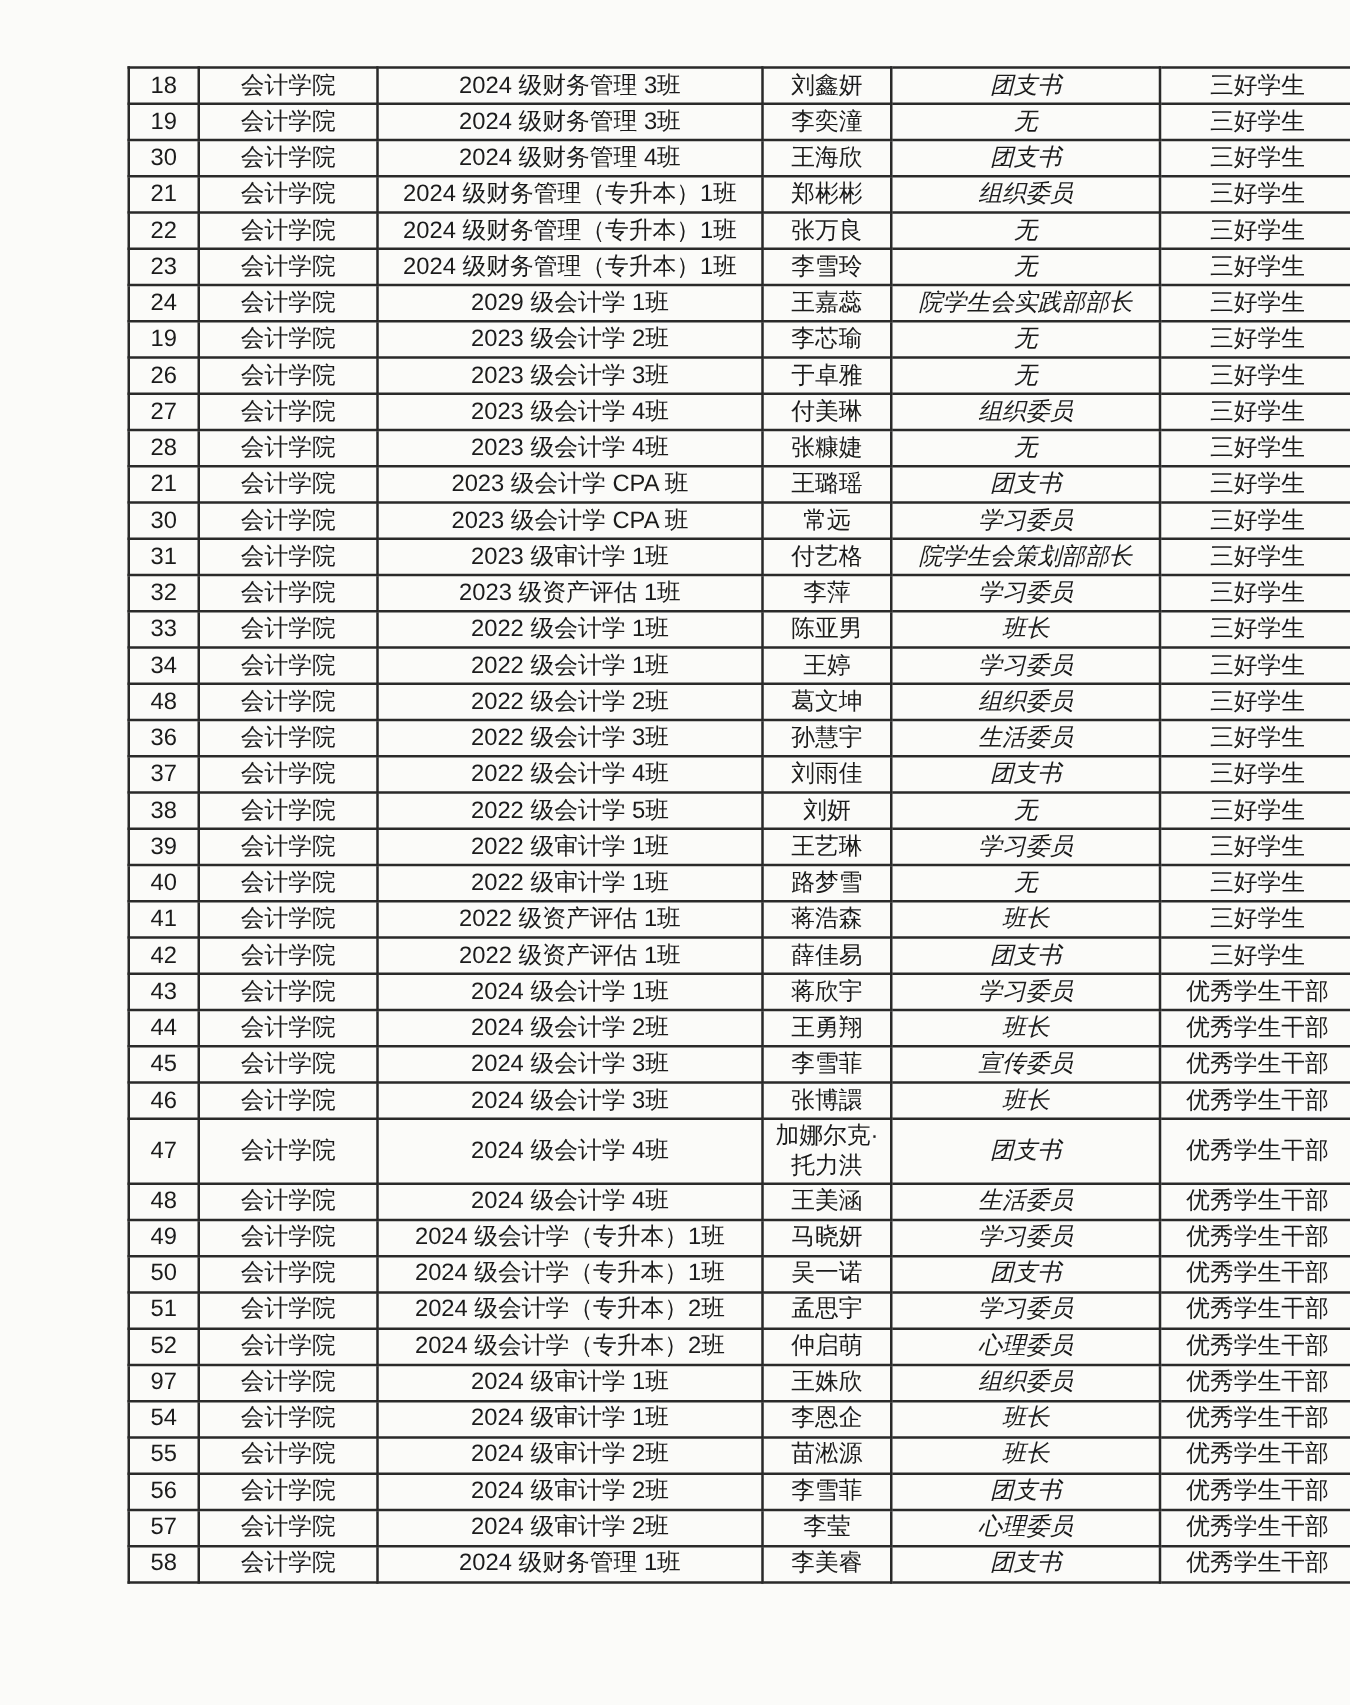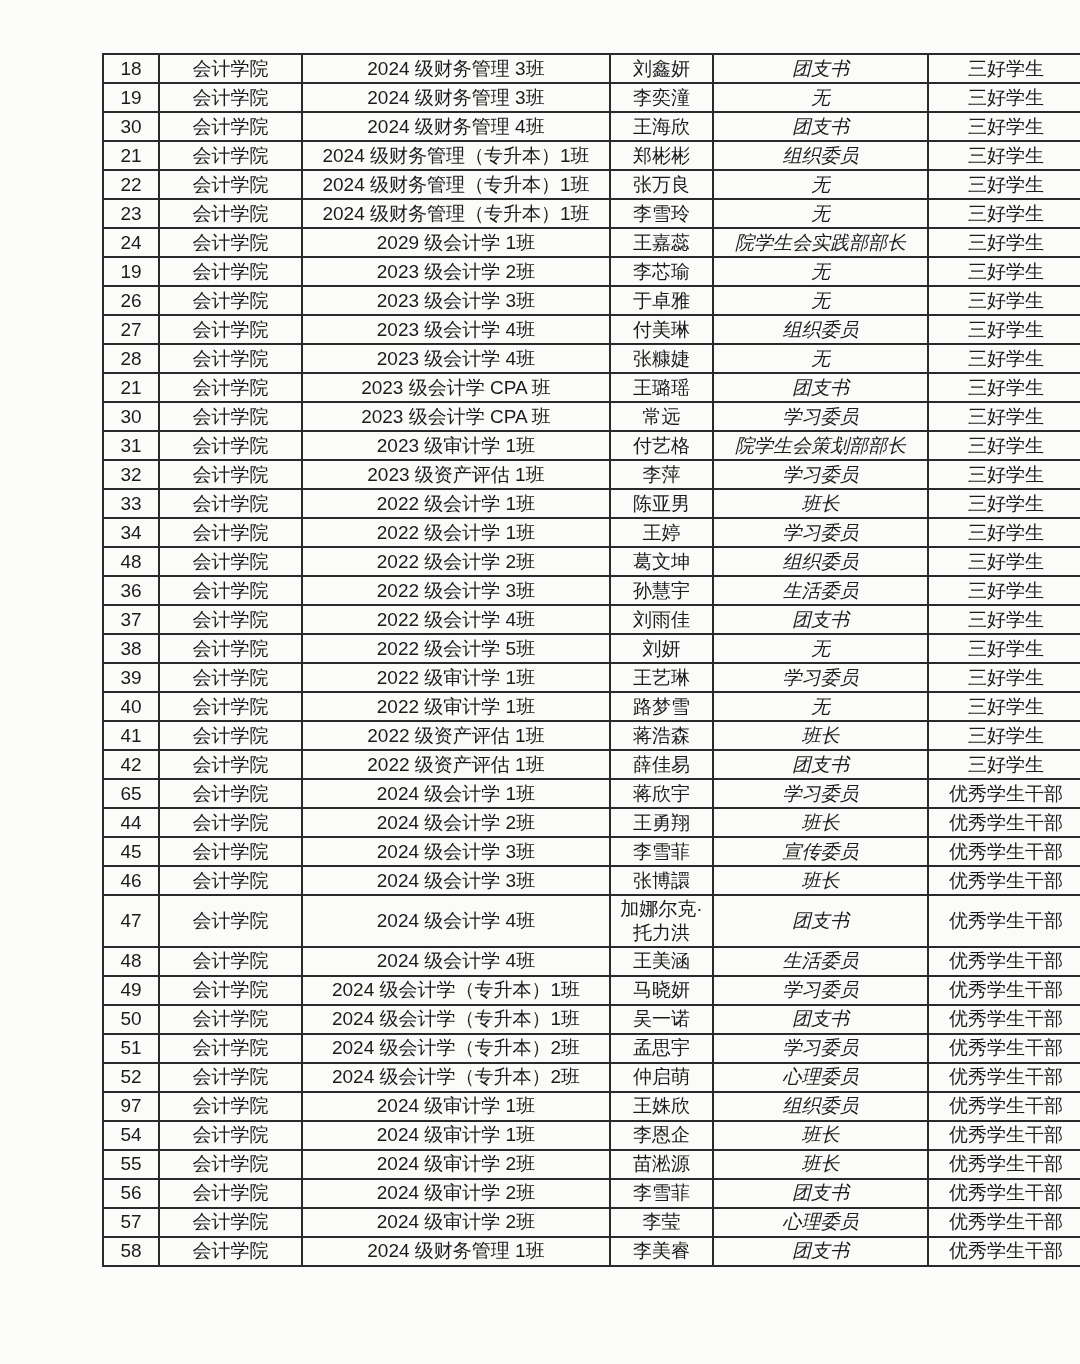--- a/index.html
+++ b/index.html
@@ -242,21 +242,21 @@
         </tr>
         <tr>
           <td class="col-row-number">42</td>
           <td class="col-college">会计学院</td>
           <td class="col-class">2022 级资产评估 1班</td>
           <td class="col-name">薛佳易</td>
           <td class="col-position">团支书</td>
           <td class="col-award">三好学生</td>
         </tr>
         <tr>
-          <td class="col-row-number">65</td>
+          <td class="col-row-number">43</td>
           <td class="col-college">会计学院</td>
           <td class="col-class">2024 级会计学 1班</td>
           <td class="col-name">蒋欣宇</td>
           <td class="col-position">学习委员</td>
           <td class="col-award">优秀学生干部</td>
         </tr>
         <tr>
           <td class="col-row-number">44</td>
           <td class="col-college">会计学院</td>
           <td class="col-class">2024 级会计学 2班</td>

